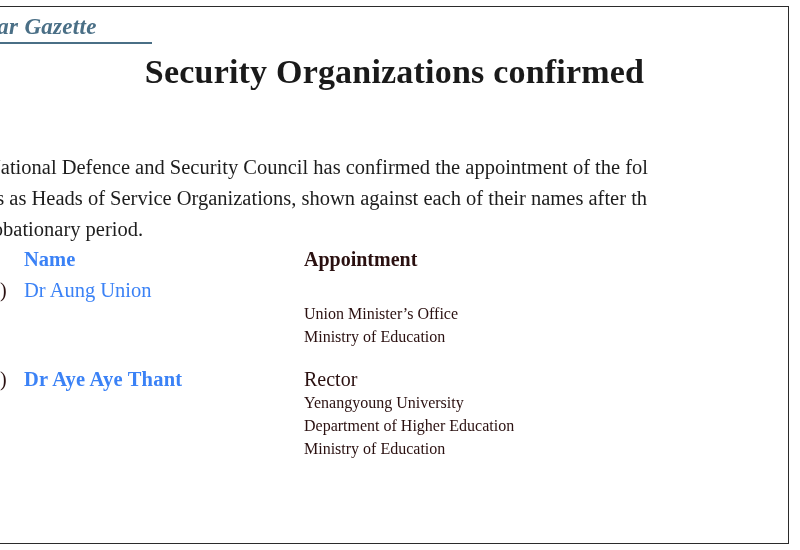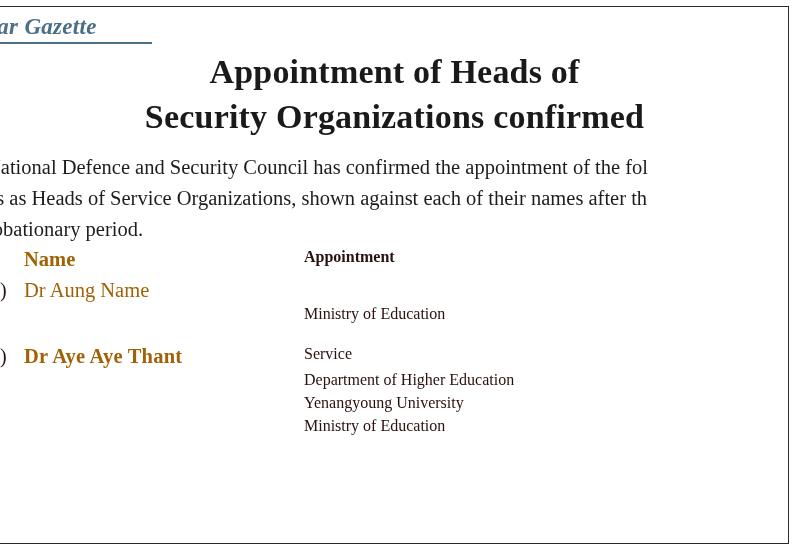--- a/index.html
+++ b/index.html
@@ -98,25 +98,25 @@
     width: 24px;
     flex: 0 0 24px;
     text-align: left;
     font-size: 20px;
     color: #2a1010;
   }
   .col-name {
     width: 280px;
     flex: 0 0 280px;
     font-size: 20.5px;
-    color: #a16207;
+    color: #3b82f6;
   }
   .col-appt {
     flex: 1 1 auto;
-    font-size: 16px;
+    font-size: 20px;
     color: #2a1010;
   }
   .header-row {
     font-weight: bold;
     margin-bottom: 8px;
     color: #1a0a0a;
   }
   .header-row .col-name { padding-left: 0px; }
   .entry {
     margin-bottom: 20px;
@@ -140,52 +140,52 @@
 <div class="page">
 
   <div class="frame"></div>
 
   <div class="masthead">
     <span>nmar Gazette</span>
     <span class="rule"></span>
   </div>
 
   <div class="headline">
-    <span>Appointment of Heads of</span>
     <span class="line2">Security Organizations confirmed</span>
   </div>
 
   <div class="body-text">
     <span class="ln">National Defence and Security Council has confirmed the appointment of the fol</span>
     <span class="ln">ns as Heads of Service Organizations, shown against each of their names after th</span>
     <span class="ln">robationary period.</span>
   </div>
 
   <div class="table">
 
     <div class="row header-row">
       <span class="col-num"></span>
       <span class="col-name">Name</span>
       <span class="col-appt">Appointment</span>
     </div>
 
     <div class="entry entry-1">
       <div class="entry-first-line">
         <span class="col-num">)</span>
-        <span class="col-name">Dr Aung Name</span>
+        <span class="col-name">Dr Aung Union</span>
       </div>
+      <span class="line appt-extra">Union Minister’s Office</span>
       <span class="line appt-extra">Ministry of Education</span>
     </div>
 
     <div class="entry entry-2">
       <div class="entry-first-line">
         <span class="col-num">)</span>
         <span class="col-name">Dr Aye Aye Thant</span>
-        <span class="col-appt">Service</span>
+        <span class="col-appt">Rector</span>
       </div>
+      <span class="line appt-extra">Yenangyoung University</span>
       <span class="line appt-extra">Department of Higher Education</span>
-      <span class="line appt-extra">Yenangyoung University</span>
       <span class="line appt-extra">Ministry of Education</span>
     </div>
 
   </div>
 
 </div>
 
 </body></html>

